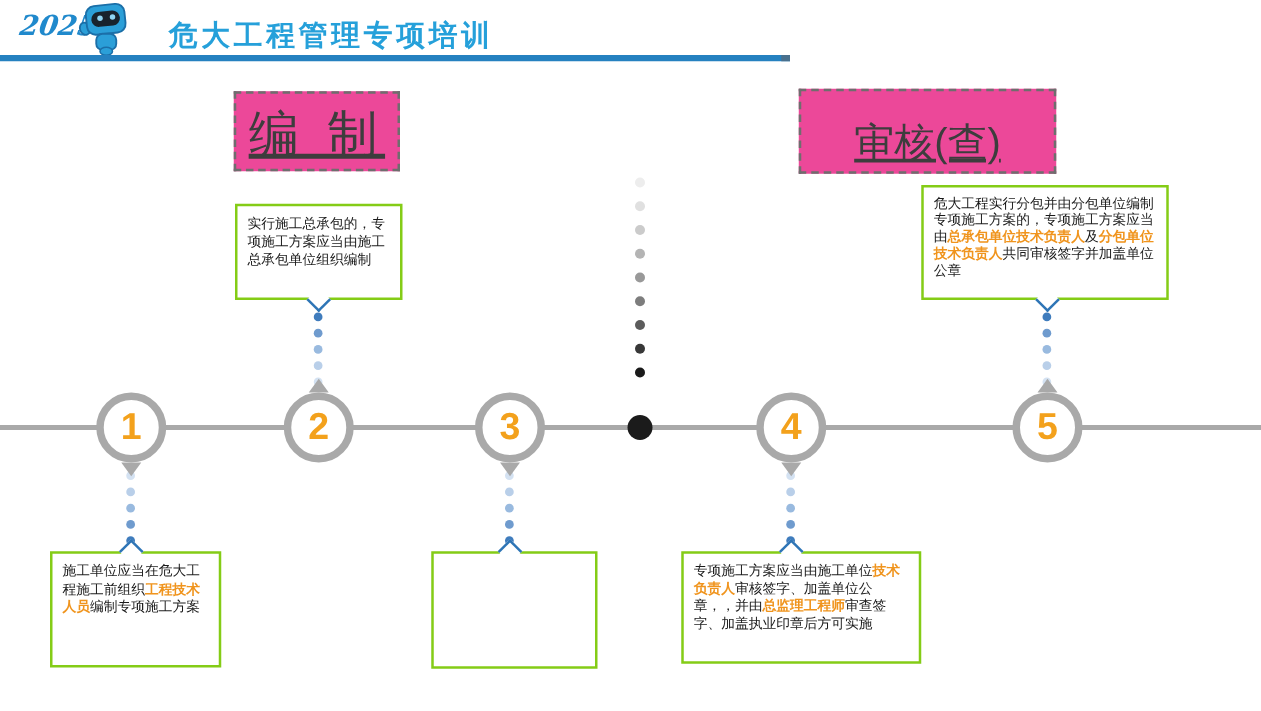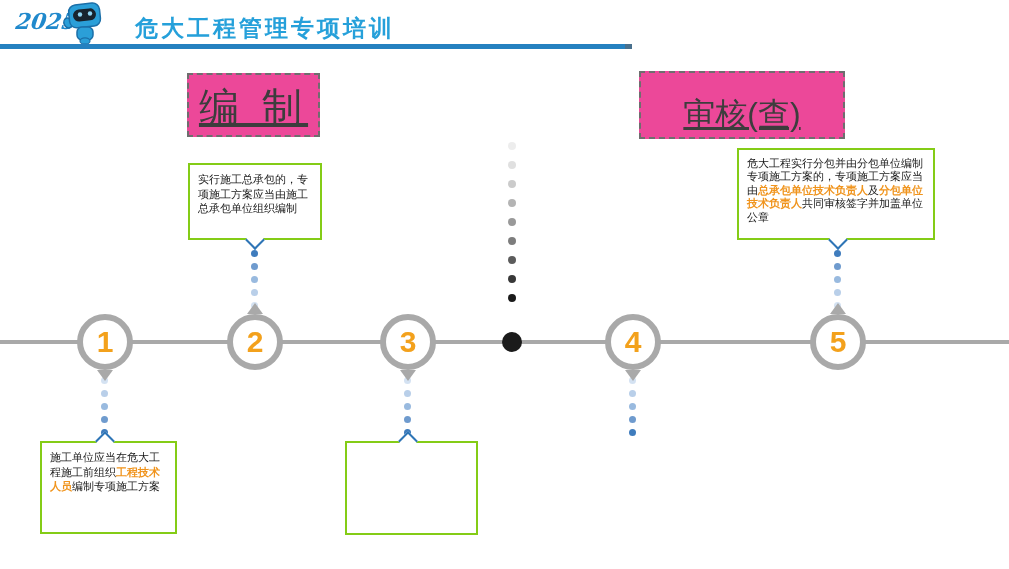--- a/index.html
+++ b/index.html
@@ -186,18 +186,22 @@
     <span class="bubble-ptr down" style="left:58px"></span>
     <span><span>实行施工总承包的，专项施工方案应当由施工总承包单位组织编制</span></span>
   </div>
   <div class="callout co-1">
     <span class="bubble-ptr up" style="left:56px"></span>
     <span><span>施工单位应当在危大工程施工前组织</span><span class="hl">工程技术人员</span><span>编制专项施工方案</span></span>
   </div>
   <div class="callout co-3">
     <span class="bubble-ptr up" style="left:54px"></span>
   </div>
+  <div class="callout co-4">
+    <span class="bubble-ptr up" style="left:79px"></span>
+    <span><span>专项施工方案应当由施工单位</span><span class="hl">技术负责人</span><span>审核签字、加盖单位公章，，并由</span><span class="hl">总监理工程师</span><span>审查签字、加盖执业印章后方可实施</span></span>
+  </div>
   <div class="callout co-5">
     <span class="bubble-ptr down" style="left:92px"></span>
     <span><span>危大工程实行分包并由分包单位编制专项施工方案的，专项施工方案应当由</span><span class="hl">总承包单位技术负责人</span><span>及</span><span class="hl">分包单位技术负责人</span><span>共同审核签字并加盖单位公章</span></span>
   </div>
 
 </div>
 
 </body></html>

